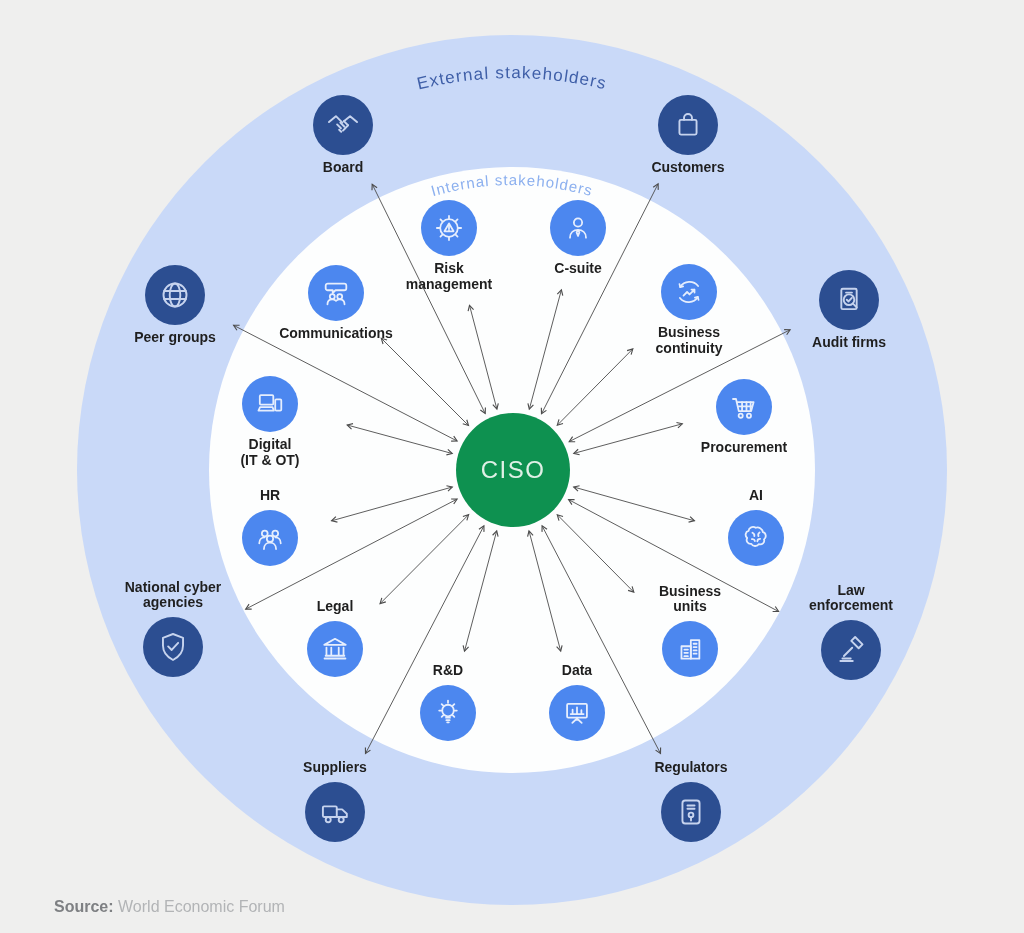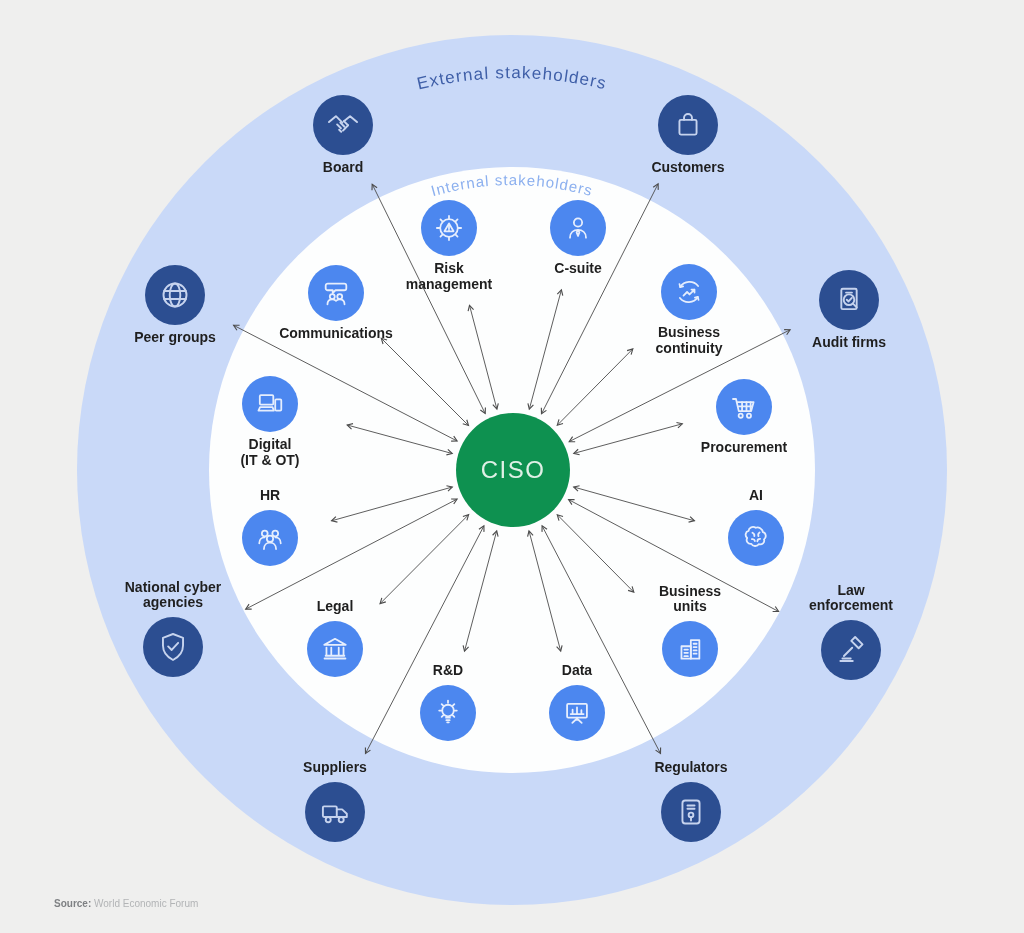--- a/index.html
+++ b/index.html
@@ -8,21 +8,21 @@
   svg{display:block;}
   .arrow{stroke:#4c4c4c;stroke-width:0.9;fill:none;}
   .ah-path{stroke:#4c4c4c;stroke-width:1.4;fill:none;}
   .nlabel{font-size:14px;font-weight:700;fill:#1f1f1f;text-anchor:middle;}
   .ring-label{font-size:17px;font-weight:400;letter-spacing:1.2px;}
   .ring-label-inner{font-size:15px;font-weight:400;letter-spacing:1px;}
   .ciso-text{font-size:24px;letter-spacing:1.5px;fill:#dff0e6;text-anchor:middle;}
   symbol *{fill:none;stroke-linecap:round;stroke-linejoin:round;stroke-width:1.3;}
   .node.external use{stroke:#c6d3ee;}
   .node.internal use{stroke:#e6eefd;}
-  .source-note{position:absolute;left:54px;top:898px;font-size:10px;}
+  .source-note{position:absolute;left:54px;top:898px;font-size:16px;}
   .source-prefix{font-weight:700;color:#7e8083;}
   .source-text{color:#b2b4b6;font-weight:400;}
 </style>
 </head>
 <body>
 
 <div class="stage">
   <svg id="diagram" width="1024" height="933" viewBox="0 0 1024 933">
     <defs>
       <marker id="ah" viewBox="0 0 10 10" refX="8" refY="5" markerWidth="9" markerHeight="9" orient="auto-start-reverse">

